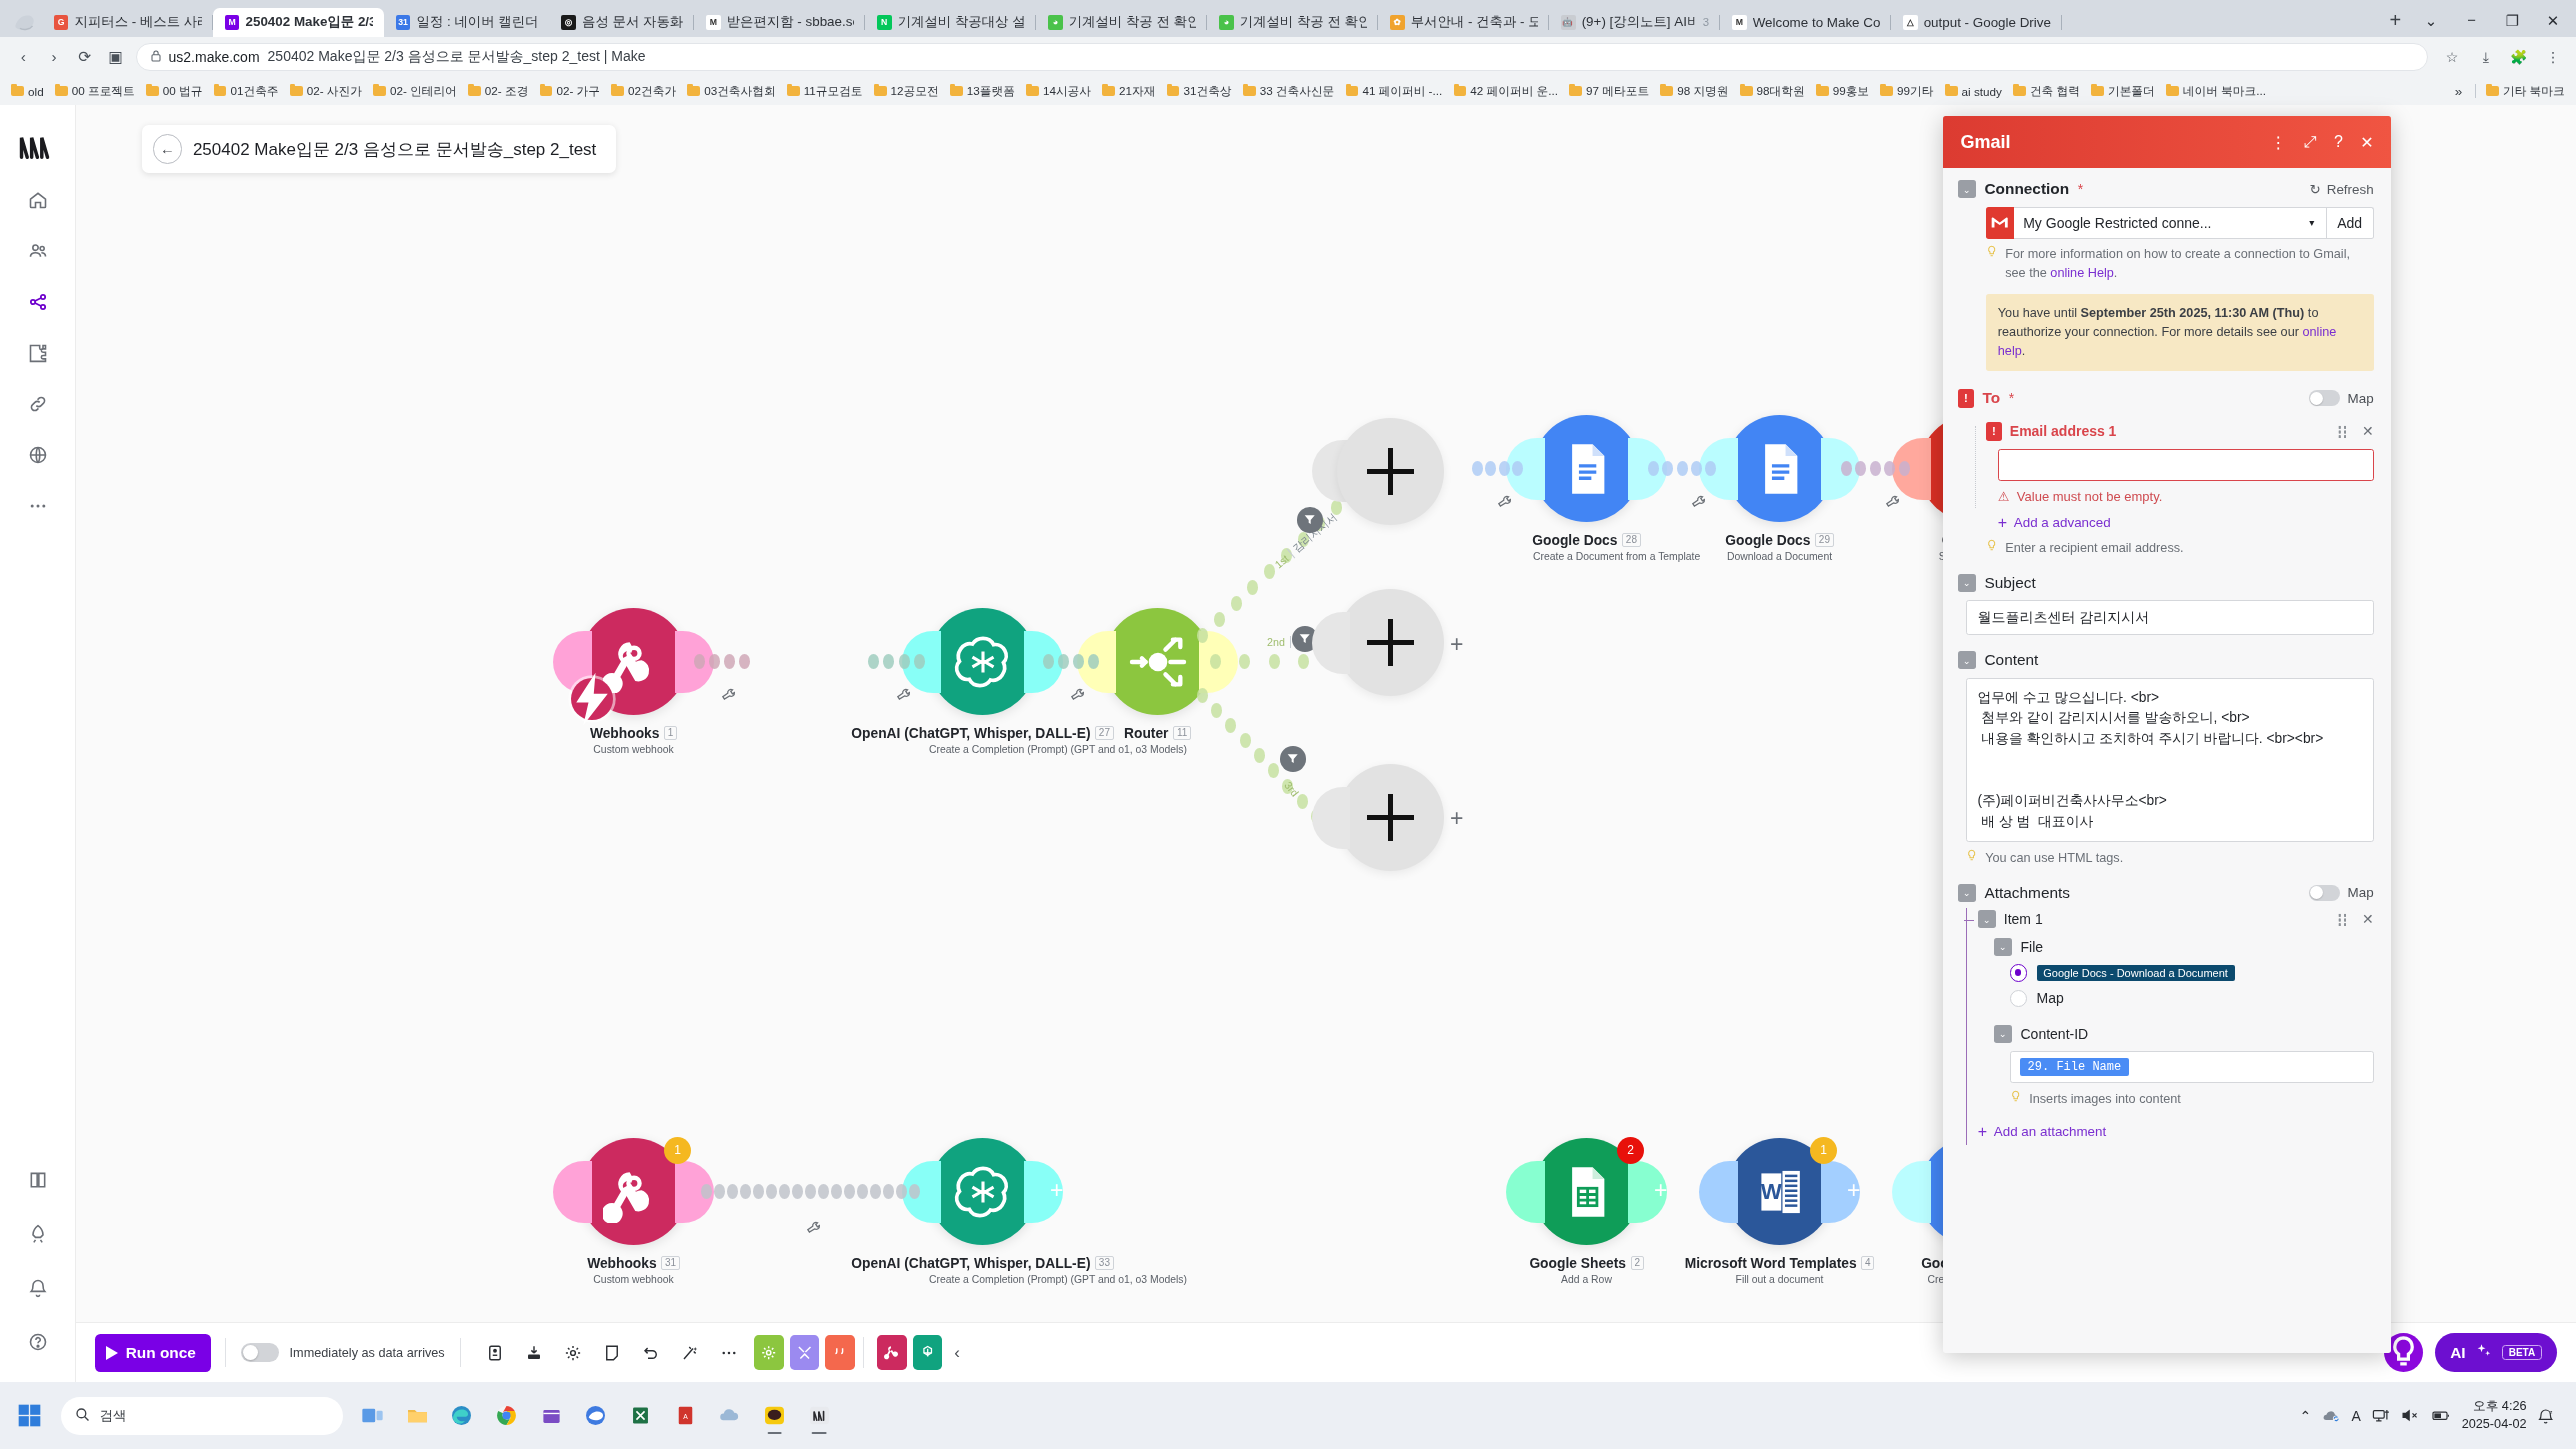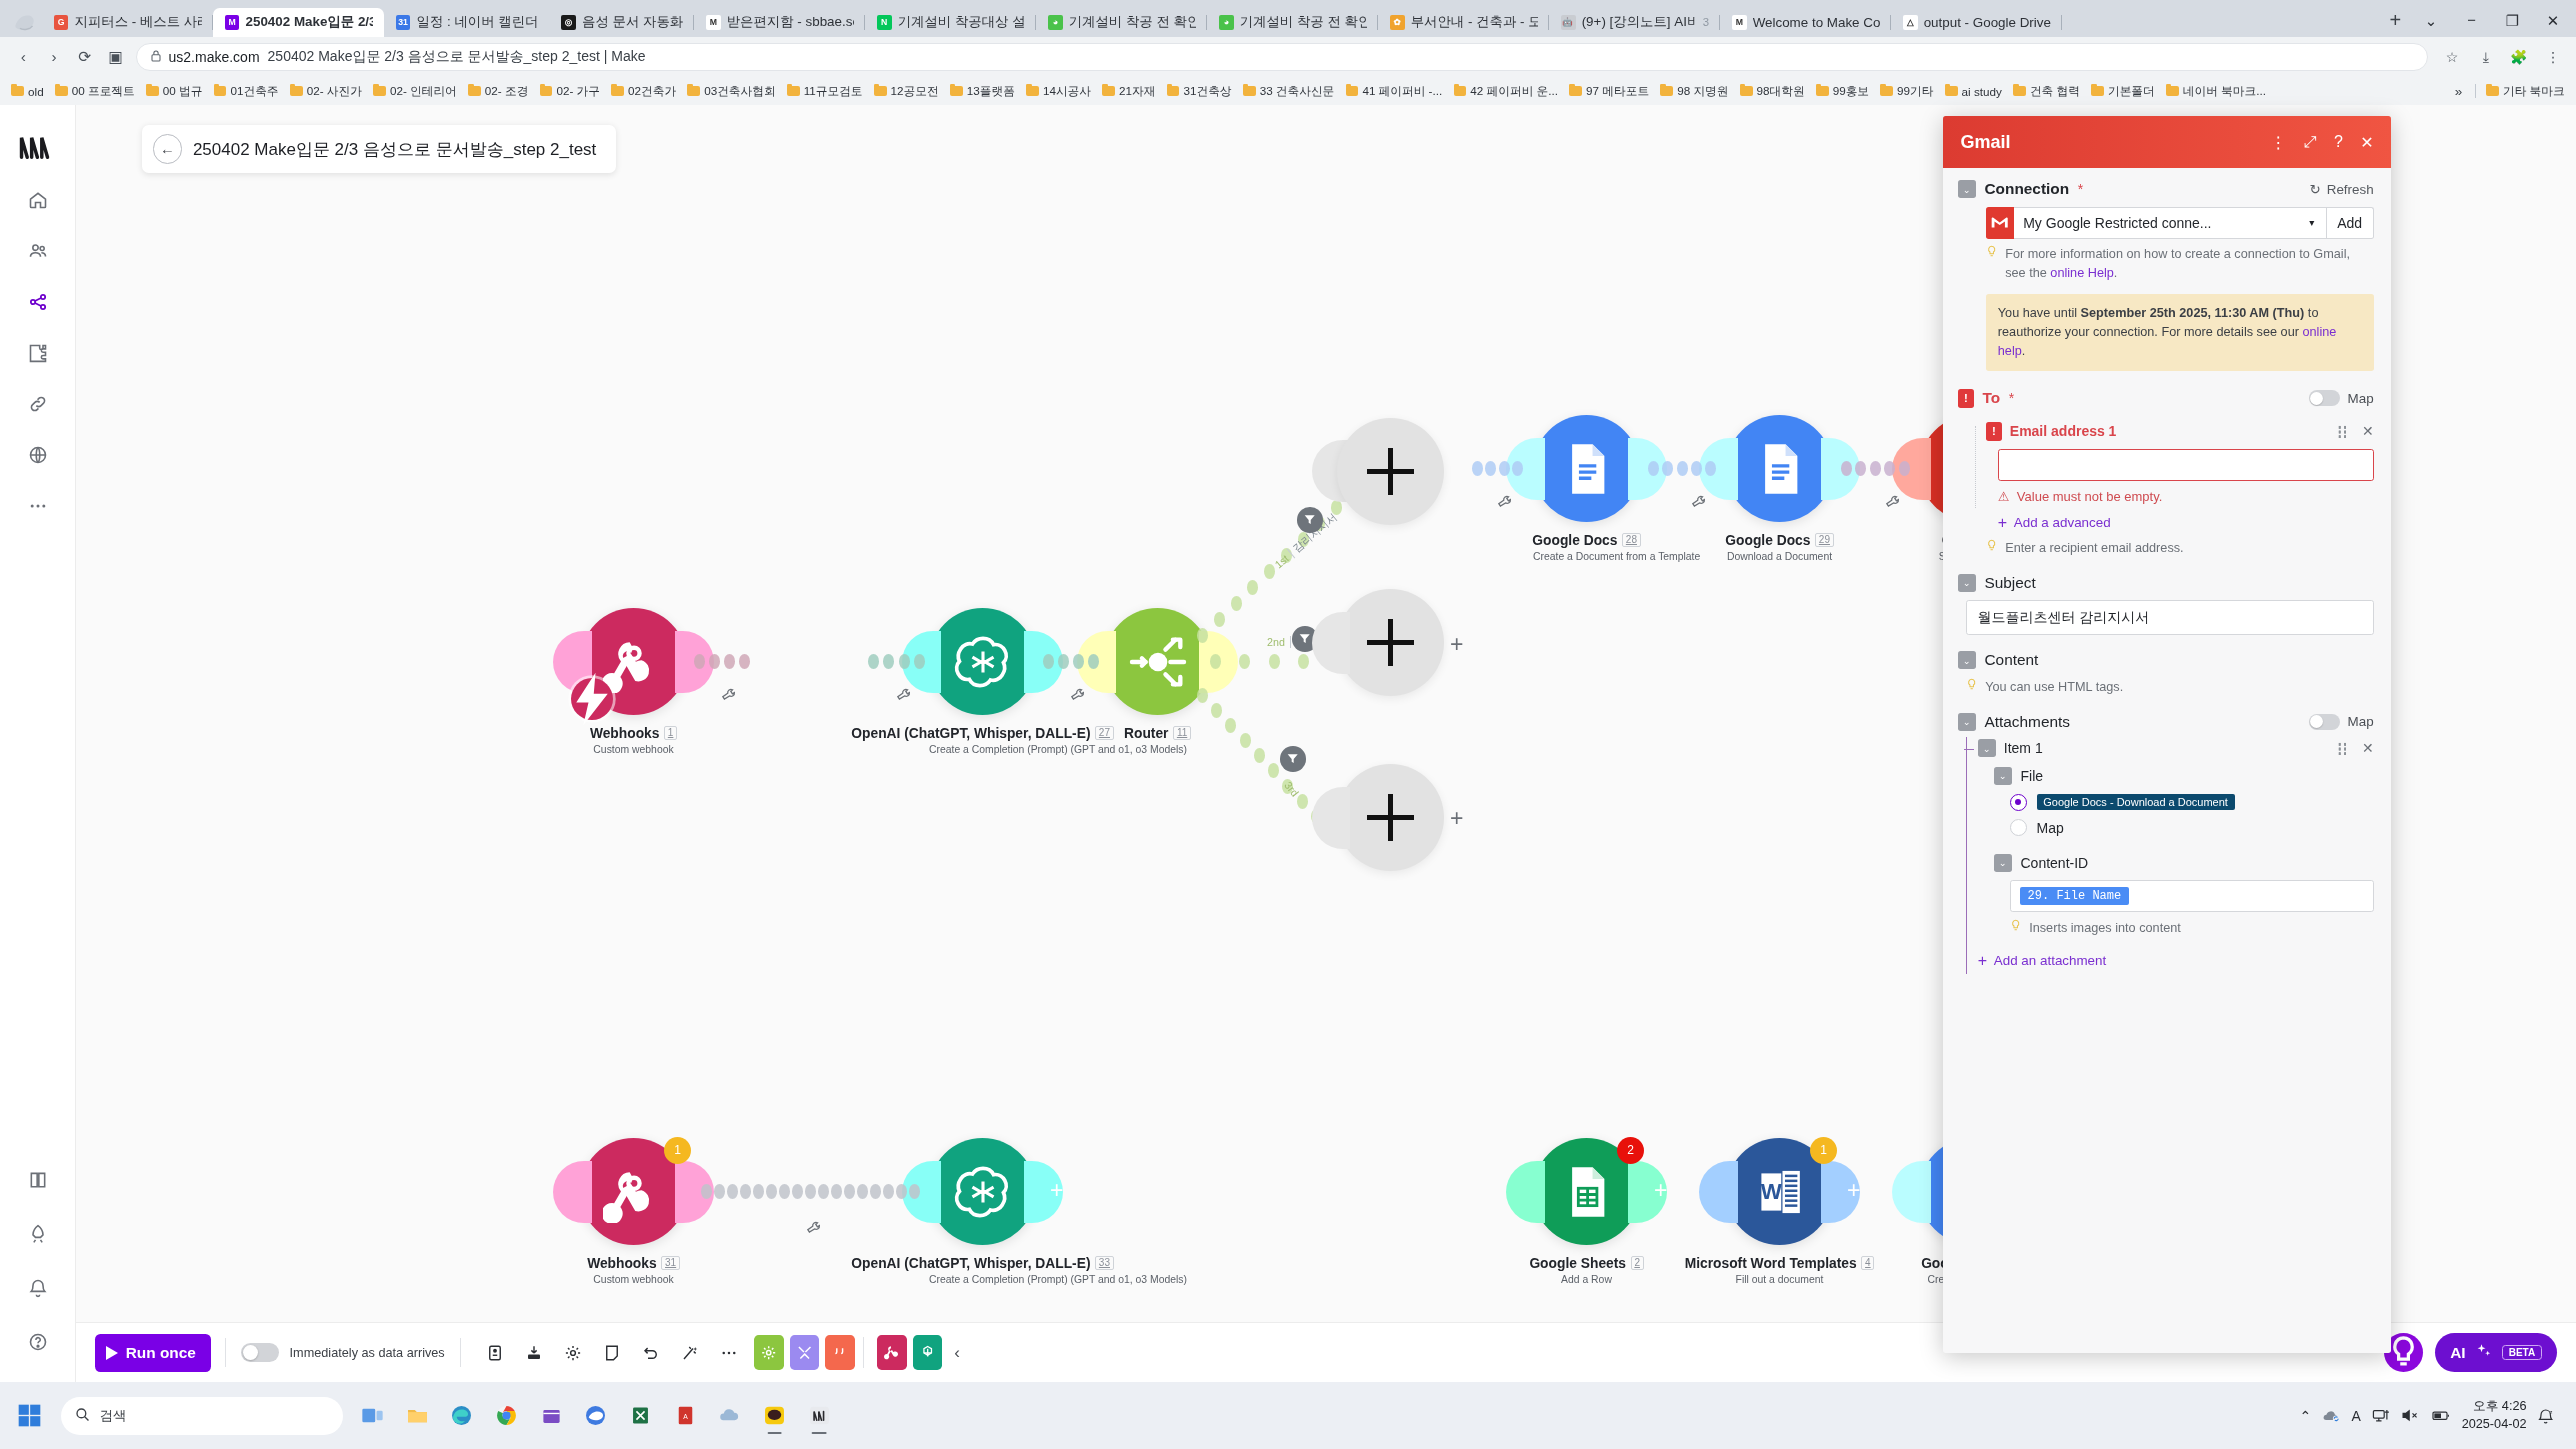--- a/index.html
+++ b/index.html
@@ -131,21 +131,21 @@
     width:39px; height:62px;
   }
   .mod-ghost-l { left:-27px; border-radius:39px 0 0 39px; }
   .mod-ghost-r { right:-27px; border-radius:0 39px 39px 0; }
   .mod-name {
     margin-top:10.7px; font-size:13.8px; font-weight:bold; color:#22252b;
     white-space:nowrap; display:flex; align-items:center; justify-content:center; gap:4.7px;
   }
   .mod-num {
     font-size:10px; font-weight:normal; color:#8b9099;
-    border:0.7px solid #cfd3d8; border-radius:2px; padding:0 2.7px; line-height:12px;text-decoration:underline;
+    border:0.7px solid #cfd3d8; border-radius:2px; padding:0 2.7px; line-height:12px;
   }
   .mod-sub { margin-top:3.4px; font-size:10.4px; color:#5b6068; white-space:nowrap; }
   .mod-badge {
     position:absolute; right:-4px; top:-1.3px; width:27px; height:27px; border-radius:50%;
     display:flex; align-items:center; justify-content:center;
     font-size:12px; color:#fff; font-weight:normal;
   }
   .mod-bolt {
     position:absolute; left:-8px; bottom:-6.7px; width:42px; height:42px; border-radius:50%;
     background:#d1days; display:flex; align-items:center; justify-content:center;
@@ -1247,20 +1247,27 @@
     <div class="sec-head" style="margin-top:16px">
       <span class="chk">⌄</span>
       <span class="sec-title" style="font-weight:normal">Subject</span>
     </div>
     <div class="subject-in" style="margin-left:8px">월드플리츠센터 감리지시서</div>
 
     <div class="sec-head" style="margin-top:16px">
       <span class="chk">⌄</span>
       <span class="sec-title" style="font-weight:normal">Content</span>
     </div>
+    <div class="content-ta" style="margin-left:8px">업무에 수고 많으십니다. &lt;br&gt;
+ 첨부와 같이 감리지시서를 발송하오니, &lt;br&gt;
+ 내용을 확인하시고 조치하여 주시기 바랍니다. &lt;br&gt;&lt;br&gt;
+
+
+(주)페이퍼비건축사사무소&lt;br&gt;
+ 배 상 범  대표이사</div>
     <div class="hint" style="margin-left:8px;margin-top:6.7px">
       <span class="bulb">
         <svg width="11.4" height="13.4" viewBox="0 0 17 20" fill="none" stroke="#e7c24a" stroke-width="1.5">
             <path d="M8.5 2a4.6 4.6 0 00-2.6 8.4V13h5.2v-2.6A4.6 4.6 0 008.5 2z"></path>
             <path d="M6.8 16h3.4"></path>
           </svg>
       </span>
       <span>You can use HTML tags.</span>
     </div>
 

